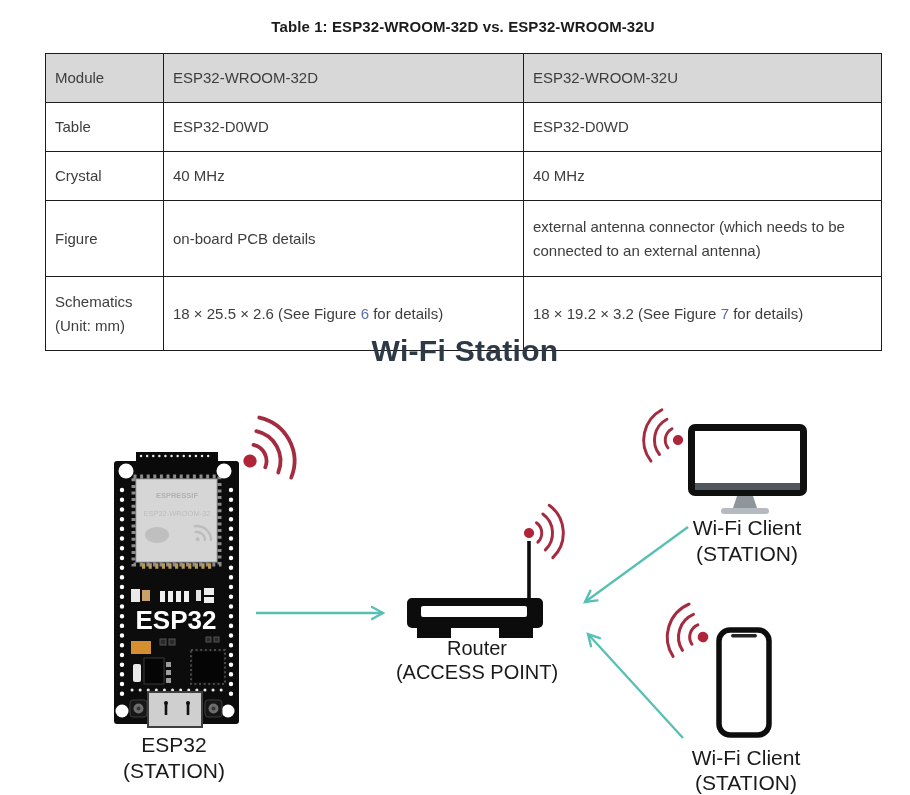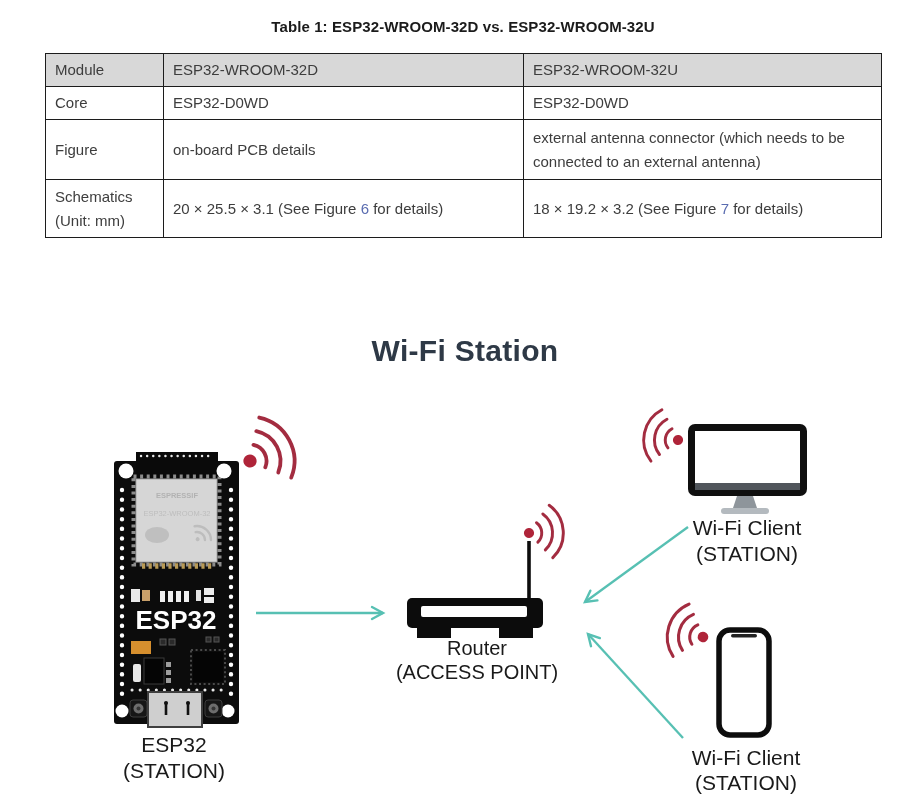--- a/index.html
+++ b/index.html
@@ -4,21 +4,21 @@
 <style>
   html,body{margin:0;padding:0;background:#fff;}
   .page{position:relative;width:893px;height:795px;background:#ffffff;overflow:hidden;
         font-family:"Liberation Sans", sans-serif;}
 
   
   .tbl-caption{position:absolute;top:18px;left:45px;width:836px;text-align:center;
         font-size:15px;font-weight:bold;color:#1b1b1b;letter-spacing:.1px;}
   table.cmp{position:absolute;top:53px;left:45px;border-collapse:collapse;table-layout:fixed;
         width:836px;font-size:15px;color:#3d3d3d;}
-  table.cmp td{border:1.5px solid #1c1c1c;padding:4px 9px;vertical-align:middle;
+  table.cmp td{border:1.5px solid #1c1c1c;padding:12px 9px;vertical-align:middle;
         line-height:24px;overflow:hidden;}
   .c1{width:118px;} .c2{width:360px;} .c3{width:358px;}
   tr.hdr td{background:#d8d8d8;}
   tr.h27 td{height:24px;}
   tr.h55 td{height:51px;}
   tr.h53 td{height:49px;}
   .fig-link{color:#5a6cb0;}
 
   
   .diagram-title{position:absolute;top:334px;left:0;width:930px;text-align:center;
@@ -40,35 +40,40 @@
         <col class="c2">
         <col class="c3">
       </colgroup>
     <tbody>
       <tr class="hdr h27">
         <td>Module</td>
         <td>ESP32-WROOM-32D</td>
         <td>ESP32-WROOM-32U</td>
       </tr>
       <tr class="h27">
-        <td>Core</td>
+        <td>Table</td>
         <td>ESP32-D0WD</td>
         <td>ESP32-D0WD</td>
+      </tr>
+      <tr class="h27">
+        <td>Crystal</td>
+        <td>40 MHz</td>
+        <td>40 MHz</td>
       </tr>
       <tr class="h55">
         <td>Figure</td>
         <td>on-board PCB details</td>
         <td>external antenna connector (which needs to be connected to an external antenna)</td>
       </tr>
       <tr class="h53">
         <td>
           <div>Schematics</div>
           <div>(Unit: mm)</div>
         </td>
-        <td><span>20 × 25.5 × 3.1 (See Figure </span><span class="fig-link">6</span><span> for details)</span></td>
+        <td><span>18 × 25.5 × 2.6 (See Figure </span><span class="fig-link">6</span><span> for details)</span></td>
         <td><span>18 × 19.2 × 3.2 (See Figure </span><span class="fig-link">7</span><span> for details)</span></td>
       </tr>
     </tbody>
   </table>
 
   <div class="diagram-title">Wi-Fi Station</div>
 
   <svg class="diagram" width="910" height="480" viewBox="0 315 910 480">
     <defs>
       <g id="wifi-icon" stroke="#a32c40" fill="none" stroke-linecap="round">

